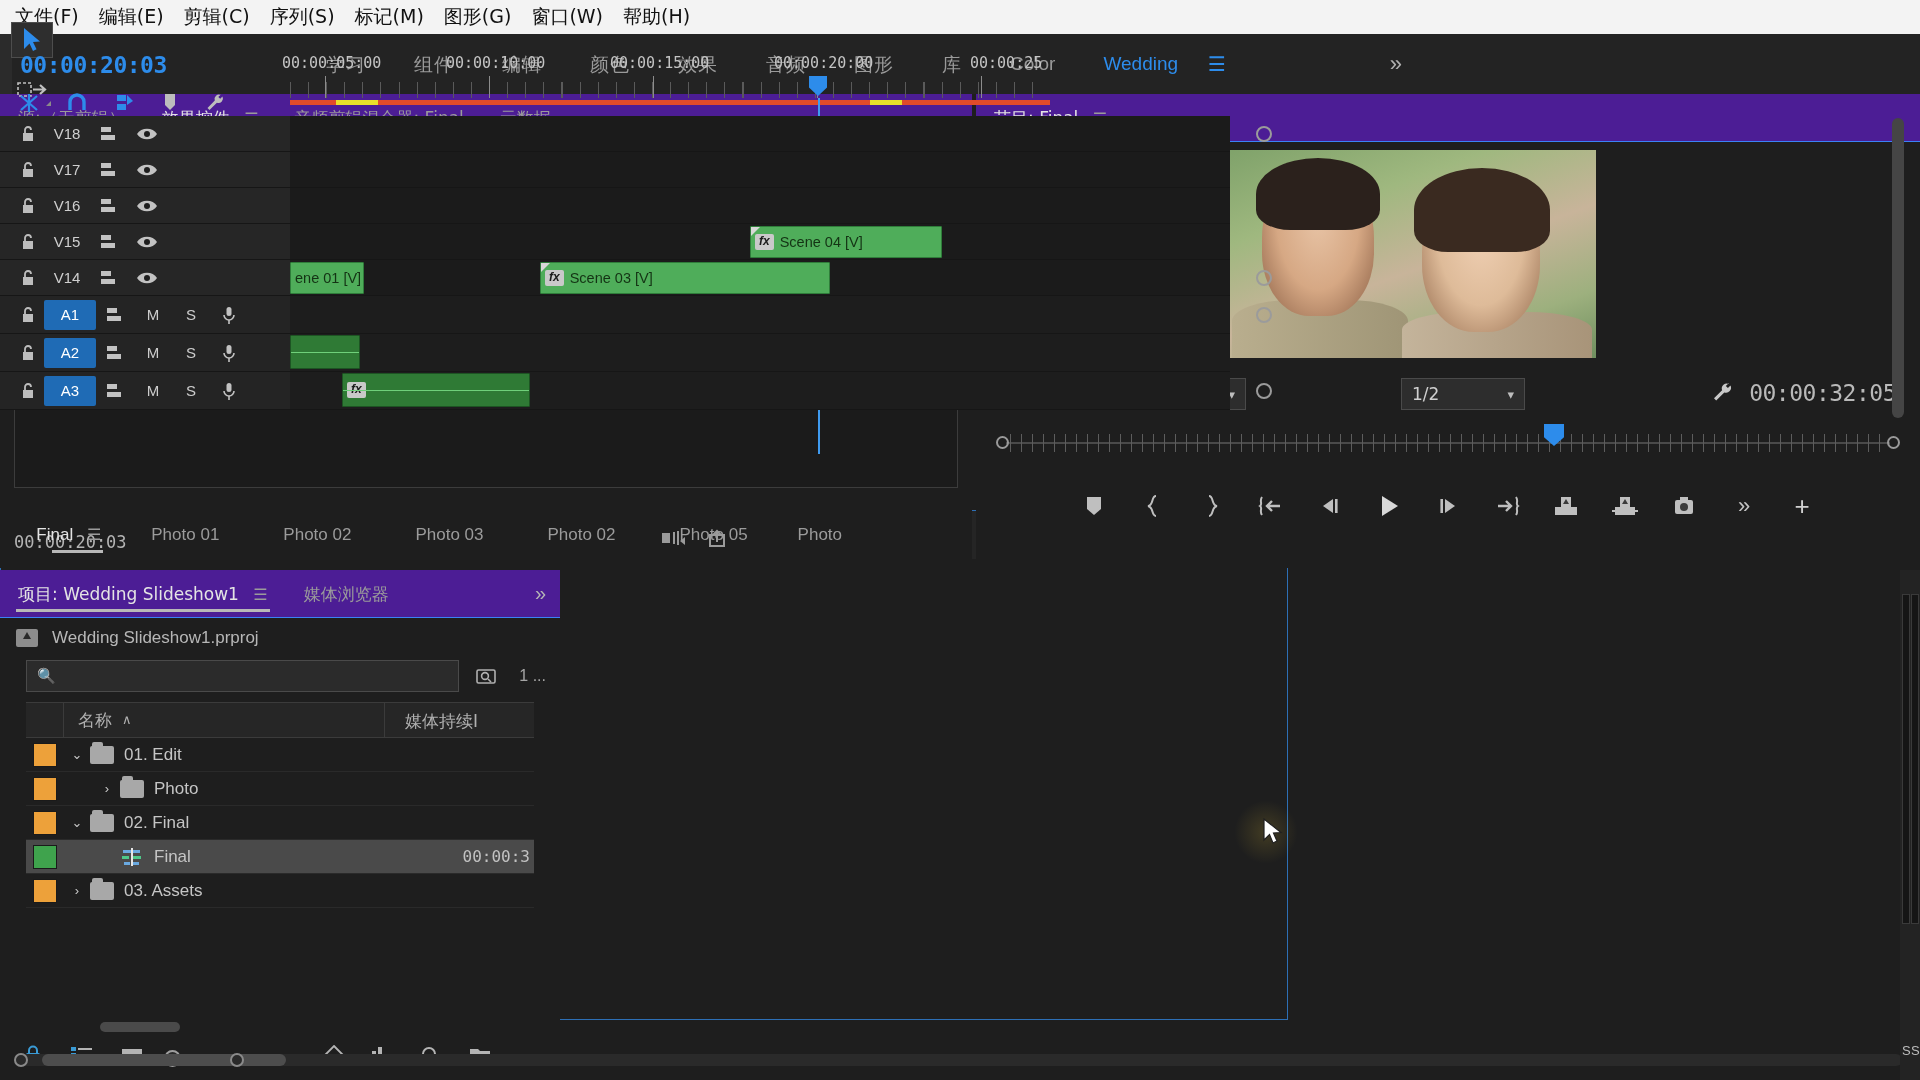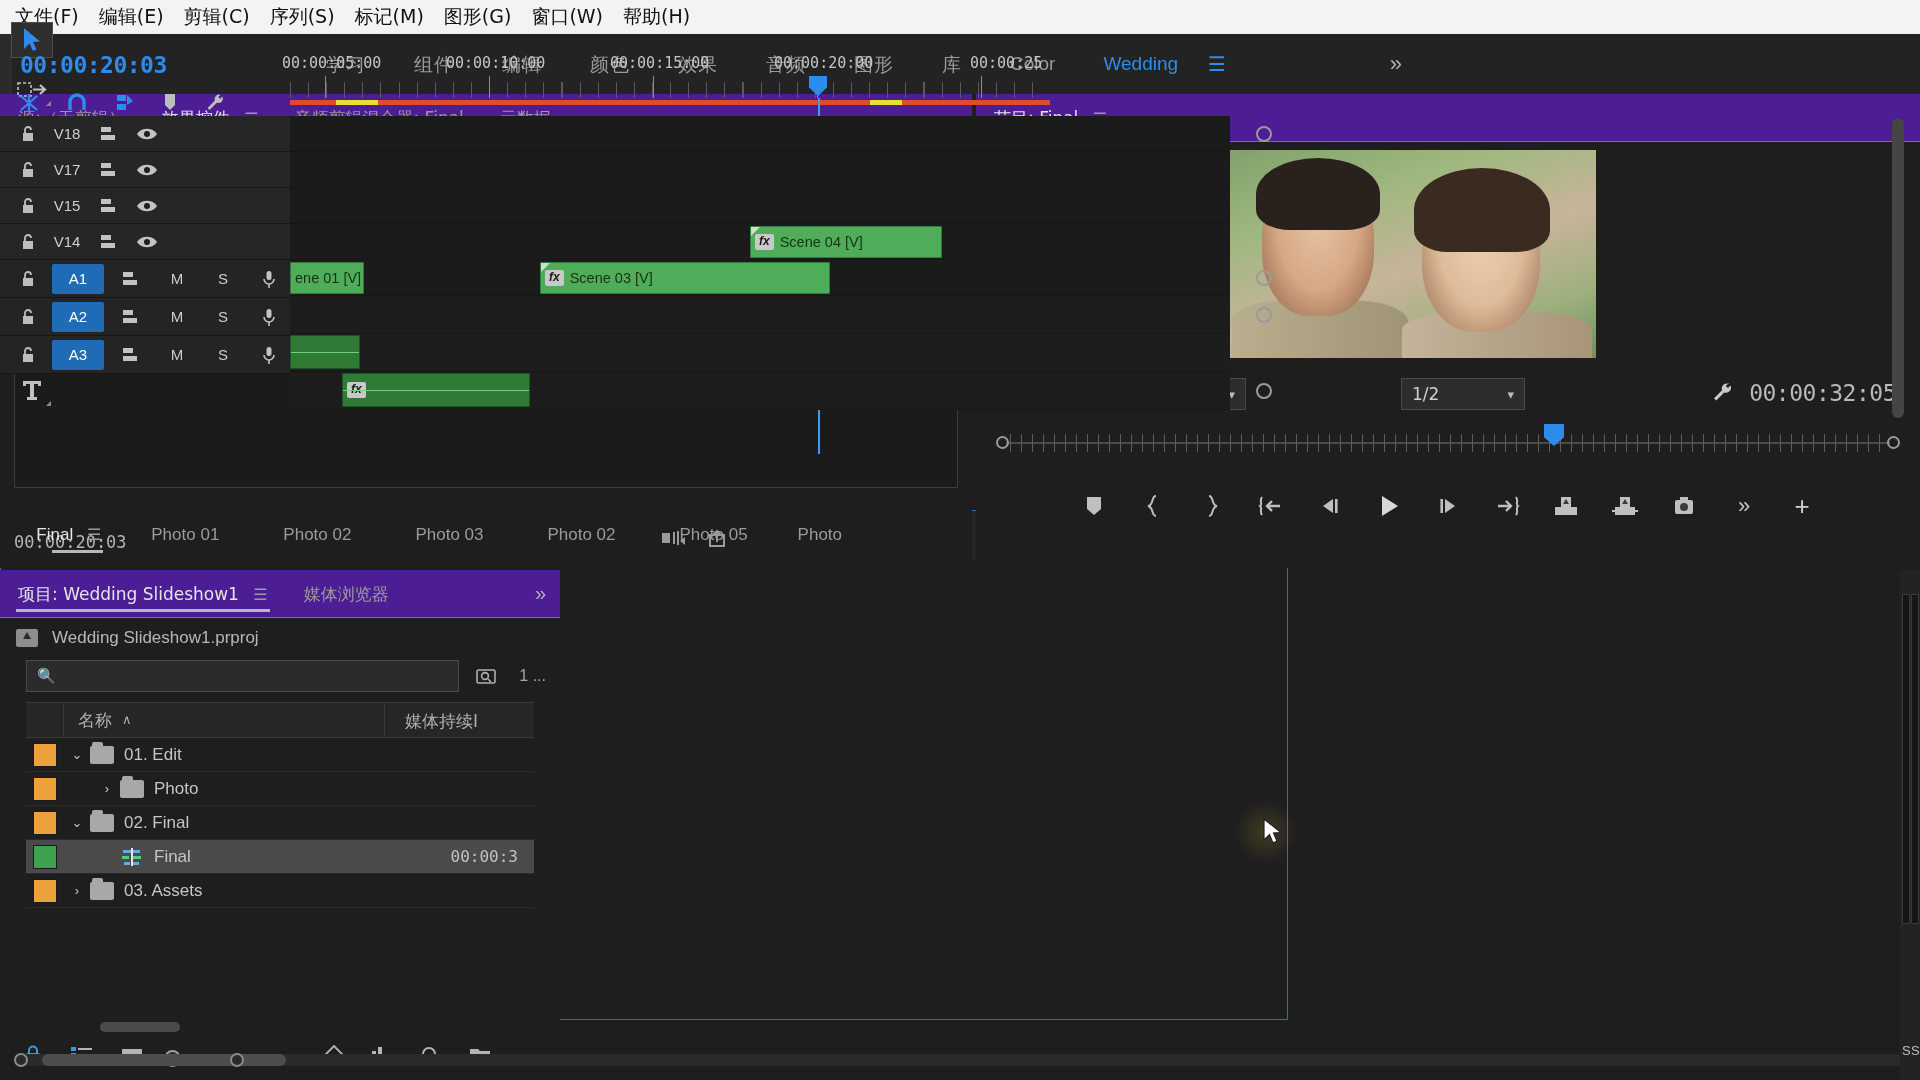--- a/index.html
+++ b/index.html
@@ -186,21 +186,21 @@
   .tree { margin:0 26px; }
   .trow { display:flex; align-items:center; height:34px; border-bottom:1px solid #2a2a2a; font-size:17px; }
   .trow.sel { background:#4a4a4a; }
   .swatch { width:24px; height:24px; margin:0 7px; border:1px solid #1a1a1a; }
   .tw-disc { width:26px; text-align:center; color:#c9c9c9; font-size:13px; }
   .folder-ico { width:24px;height:18px;background:#a8a8a8;border-radius:2px;position:relative;margin-right:10px;}
   .folder-ico::before{content:"";position:absolute;left:2px;top:-4px;width:11px;height:4px;background:#a8a8a8;border-radius:2px 2px 0 0;}
   .seq-ico { width:24px;height:20px;margin-right:10px;position:relative;}
   .tname { color:#c5c5c5; }
   .tdur { margin-left:auto; font-size:16px; color:#c2c2c2; font-family:"DejaVu Sans Mono",monospace;
-    padding-right:16px; white-space:nowrap; overflow:hidden; }
+    padding-right:4px; white-space:nowrap; overflow:hidden; }
   .proj-hscroll {
     position:absolute; left:100px; bottom:48px; width:80px; height:10px; background:#4a4a4a; border-radius:5px;
   }
   .proj-btm {
     position:absolute; left:0; bottom:0; width:560px; height:46px; display:flex; align-items:center;
     gap:26px; padding-left:22px; color:#b0b0b0; font-size:19px;
   }
   .proj-slider { width:128px; height:4px; background:#5a5a5a; position:relative; }
   .proj-slider::before{content:"";position:absolute;left:-6px;top:-5px;width:13px;height:13px;
     border:2px solid #9f9f9f;border-radius:50%;background:#2a2a2a;}
@@ -245,21 +245,21 @@
   .render-yellow { position:absolute; top:0; height:5px; background:#e8e02a; }
   .tl-playhead-top {
     position:absolute; width:18px; height:20px; background:#2d8ceb; top:28px;
     clip-path: polygon(0 0,100% 0,100% 58%,50% 100%,0 58%);
   }
   .tl-playline { position:absolute; width:2px; background:#3f9bf0; }
 
   .track-headers { position:absolute; left:0; top:116px; width:290px; }
   .th-row { display:flex; align-items:center; height:36px; border-bottom:1px solid #161616;
     background:#262626; padding-left:12px; gap:0; }
-  .th-row.audio { background:#242424;gap:8px; }
+  .th-row.audio { background:#242424; }
   .th-lock { width:32px; display:flex; align-items:center; justify-content:center; color:#b9b9b9; }
   .th-name { width:46px; font-size:15px; color:#cfcfcf; text-align:center; }
   .th-name.abox { background:#1f6bb5; color:#fff; border-radius:2px; height:30px;
     line-height:30px; width:52px; }
   .th-ico { width:38px; display:flex; align-items:center; justify-content:center; color:#c2c2c2; }
   .th-ms { width:38px; text-align:center; font-size:15px; color:#cdcdcd; }
 
   .track-area { position:absolute; left:290px; top:116px; width:940px; }
   .tr-lane { position:relative; height:36px; border-bottom:1px solid #161616; background:#1b1b1b; }
   .tr-lane.audio { background:#1d1d1d; }
@@ -780,20 +780,41 @@
             </svg>
           </span>
       </div>
       <div class="th-row">
         <span class="th-lock">
             <svg width="14" height="18" viewBox="0 0 14 18">
               <rect x="2" y="8" width="10" height="8" fill="#bdbdbd"></rect>
               <path d="M4 8 V5 a3 3 0 0 1 6 0" fill="none" stroke="#bdbdbd" stroke-width="1.8"></path>
             </svg>
           </span>
+        <span class="th-name">V16</span>
+        <span class="th-ico">
+            <svg width="20" height="18" viewBox="0 0 20 18">
+              <rect x="2" y="2" width="10" height="5" fill="#c2c2c2"></rect>
+              <rect x="2" y="10" width="14" height="5" fill="#c2c2c2"></rect>
+            </svg>
+          </span>
+        <span class="th-ico">
+            <svg width="22" height="16" viewBox="0 0 22 16">
+              <path d="M1 8 C5 1 17 1 21 8 C17 15 5 15 1 8 Z" fill="#c2c2c2"></path>
+              <circle cx="11" cy="8" r="3" fill="#1e1e1e"></circle>
+            </svg>
+          </span>
+      </div>
+      <div class="th-row">
+        <span class="th-lock">
+            <svg width="14" height="18" viewBox="0 0 14 18">
+              <rect x="2" y="8" width="10" height="8" fill="#bdbdbd"></rect>
+              <path d="M4 8 V5 a3 3 0 0 1 6 0" fill="none" stroke="#bdbdbd" stroke-width="1.8"></path>
+            </svg>
+          </span>
         <span class="th-name">V15</span>
         <span class="th-ico">
             <svg width="20" height="18" viewBox="0 0 20 18">
               <rect x="2" y="2" width="10" height="5" fill="#c2c2c2"></rect>
               <rect x="2" y="10" width="14" height="5" fill="#c2c2c2"></rect>
             </svg>
           </span>
         <span class="th-ico">
             <svg width="22" height="16" viewBox="0 0 22 16">
               <path d="M1 8 C5 1 17 1 21 8 C17 15 5 15 1 8 Z" fill="#c2c2c2"></path>

